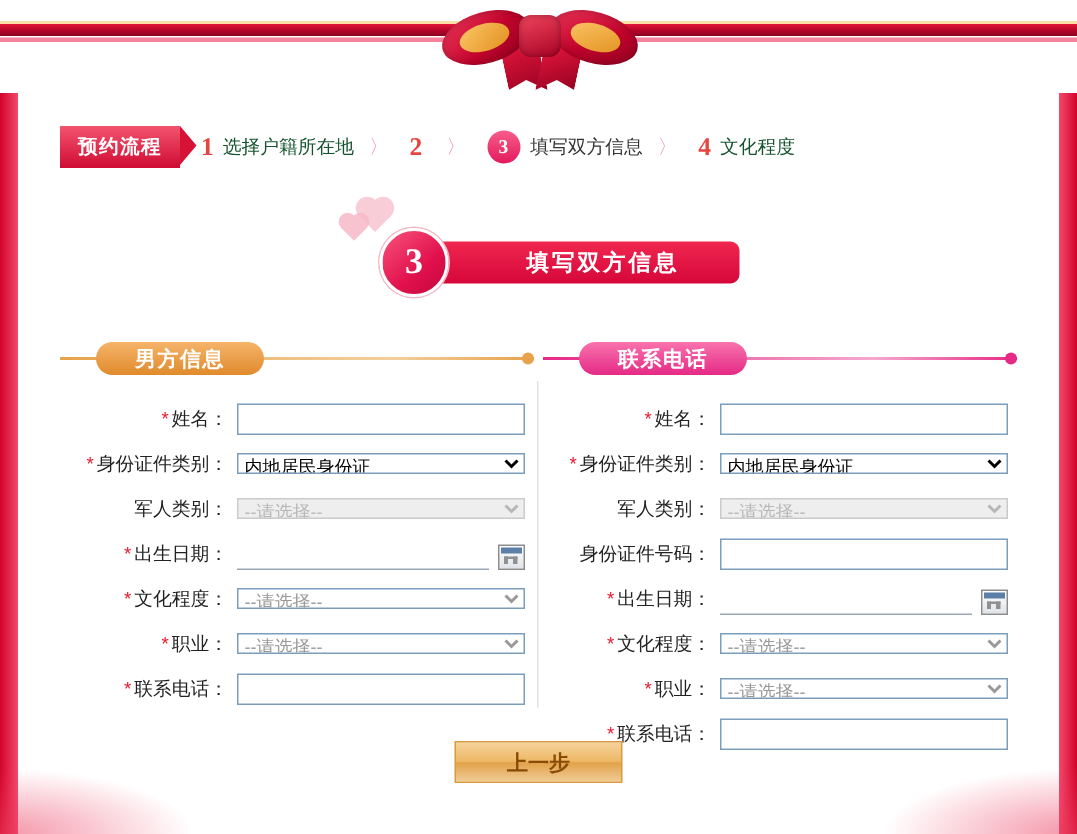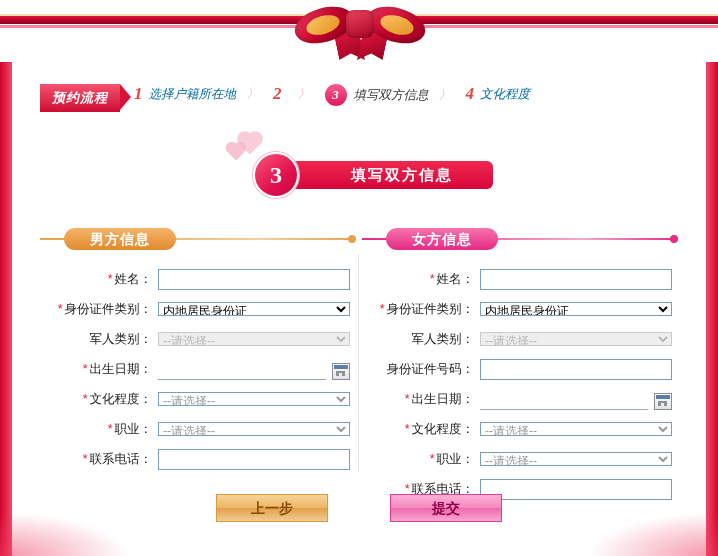--- a/index.html
+++ b/index.html
@@ -108,22 +108,21 @@
     width: 130px; height: 44px;
     background: radial-gradient(ellipse at right bottom, rgba(236,60,95,.55) 0%, rgba(255,255,255,0) 70%);
   }
 
   
   .steps {
     position: absolute;
     left: 40px; top: 84px;
     width: 640px; height: 28px;
     display: flex;
-    align-items: flex-start;
-    font-style: italic;
+    align-items: center;
   }
   .step-title {
     position: relative;
     background: linear-gradient(to bottom, #f4536f 0%, #d8field 100%);
     background: linear-gradient(to bottom, #f4536f 0%, #cf0c33 100%);
     color: #fff;
     font-weight: bold;
     font-size: 13px;
     padding: 5px 12px 5px 12px;
     letter-spacing: 1px;
@@ -143,21 +142,21 @@
     font-size: 12.5px;
     color: #444;
   }
   .step .num {
     font-size: 17px;
     font-weight: bold;
     color: #e8443f;
     font-family: "Liberation Serif", serif;
     margin-right: 6px;
   }
-  .step .label { color: #0369a1; }
+  .step .label { color: #14532d; }
   .step .sep {
     margin-left: 10px;
     color: #f09ab0;
     font-size: 13px;
   }
   .step.active .num {
     display: inline-block;
     width: 22px; height: 22px;
     line-height: 22px;
     text-align: center;
@@ -538,21 +537,21 @@
         </div>
       </div>
 
     </div>
   </div>
 
   <div class="col female">
     <div class="col-head">
       <div class="rule"></div>
       <div class="dot"></div>
-      <div class="tag">女方信息</div>
+      <div class="tag">联系电话</div>
     </div>
 
     <div class="rows">
 
       <div class="row">
         <div class="lbl">
           <span class="req">*</span><span>姓名：</span>
         </div>
         <div class="ctl">
           <input class="txt" type="text" value="" style="">
@@ -630,14 +629,13 @@
           <input class="txt" type="text" value="" style="">
         </div>
       </div>
 
     </div>
   </div>
 </div>
 
 <div class="btns">
   <div class="btn prev">上一步</div>
-  <div class="btn submit">提交</div>
 </div>
 
 </body></html>

